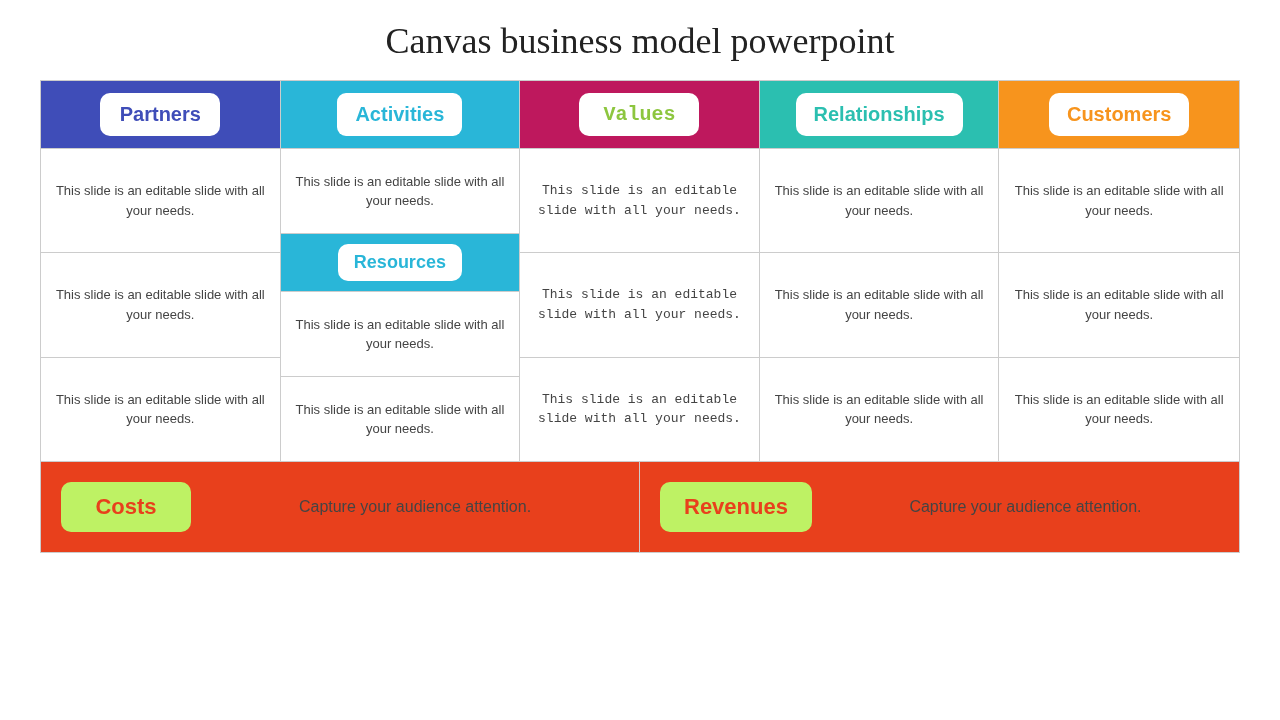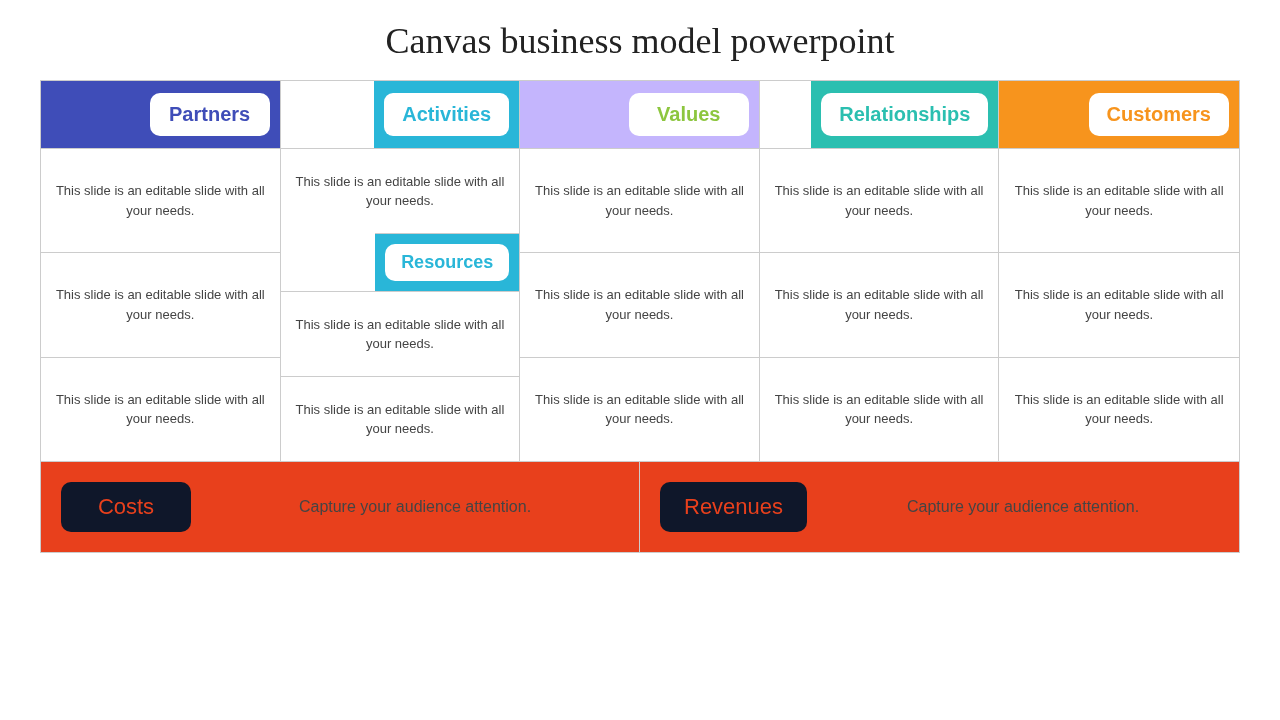--- a/index.html
+++ b/index.html
@@ -32,21 +32,20 @@
     .top-grid {
       display: grid;
       grid-template-columns: repeat(5, 1fr);
       border-bottom: 1.5px solid #ccc;
     }
     .col {
       display: flex;
       flex-direction: column;
       border-right: 1.5px solid #ccc;
       min-height: 380px;
-      align-items: flex-end;
     }
     .col:last-child { border-right: none; }
 
     .header-cell {
       padding: 12px 10px;
       display: flex;
       align-items: center;
       justify-content: center;
     }
     .header-label {
@@ -58,21 +57,21 @@
       text-align: center;
       min-width: 120px;
     }
     
     .col-partners { background: #3f4db8; }
     .col-partners .header-label { color: #3f4db8; }
 
     .col-activities { background: #29b6d8; }
     .col-activities .header-label { color: #29b6d8; border-radius: 9px; }
 
-    .col-values { background: #c4b5fd; }
+    .col-values { background: #be185d; font-family: Liberation Mono, monospace; }
     .col-values .header-label { color: #8dc63f; }
 
     .col-relationships { background: #2bbfb0; }
     .col-relationships .header-label { color: #2bbfb0; }
 
     .col-customers { background: #f7941d; }
     .col-customers .header-label { color: #f7941d; }
 
     .body-cell {
       flex: 1;
@@ -123,24 +122,24 @@
       min-height: 90px;
     }
     .bottom-section:first-child {
       border-right: 1.5px solid #ccc;
     }
     .bottom-bg-costs { background: #e8401c; }
     .bottom-bg-revenues { background: #e8401c; }
 
     .bottom-label {
       border-radius: 10px;
-      background: #0f172a;
+      background: #bef264;
       padding: 12px 24px;
       font-size: 22px;
-      font-weight: 400;
+      font-weight: 700;
       text-align: center;
       min-width: 130px;
     }
     .costs-label { color: #e8401c; }
     .revenues-label { color: #e8401c; }
 
     .bottom-text {
       font-size: 16px;
       color: #444;
       text-align: center;

